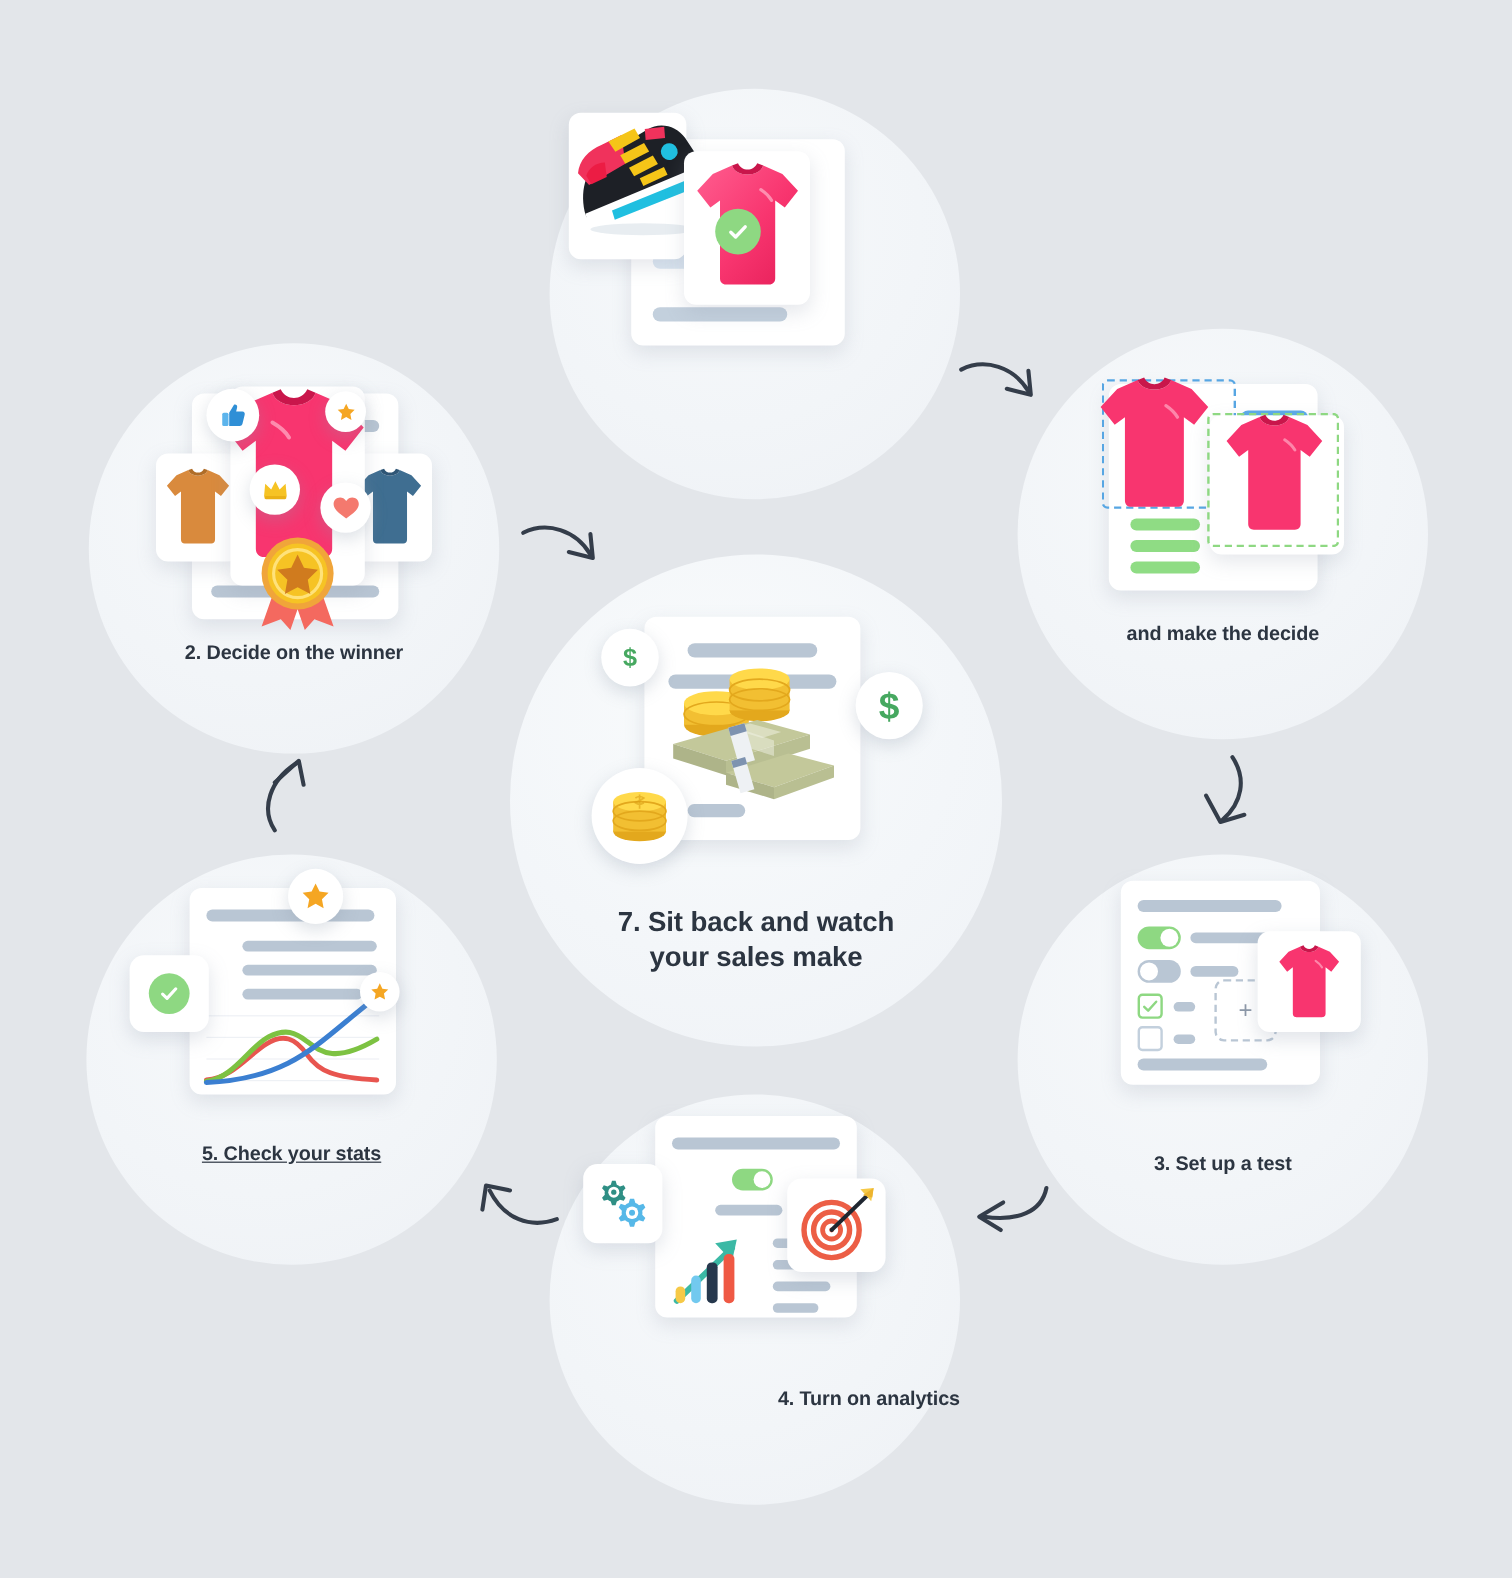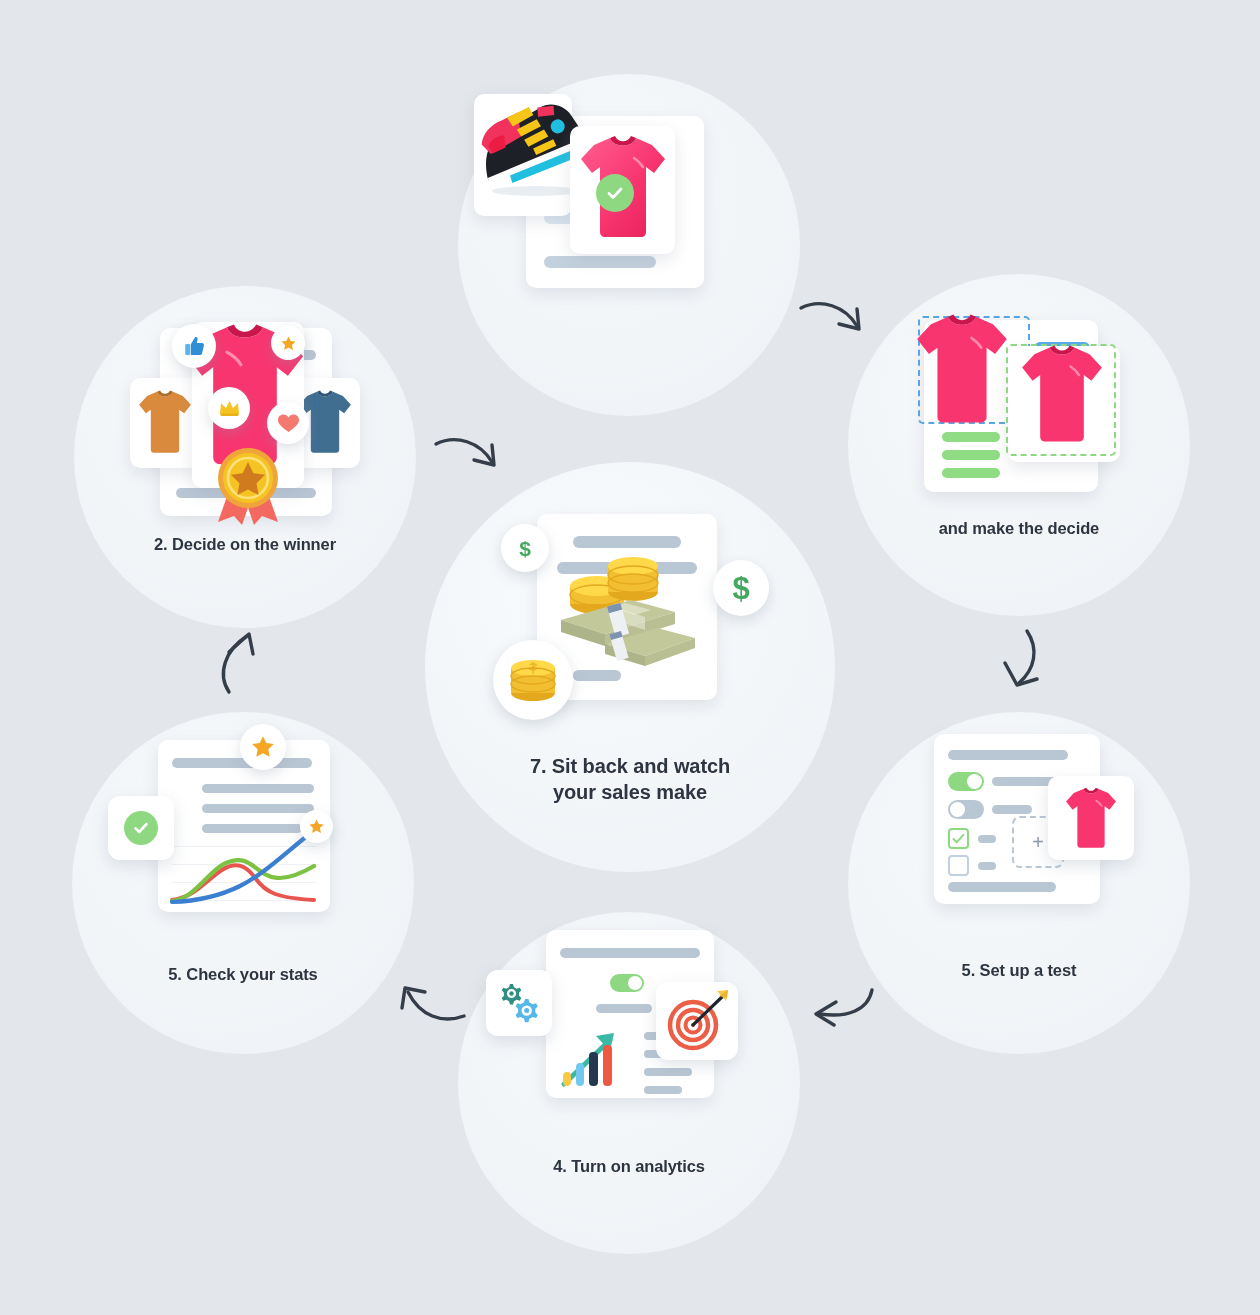--- a/index.html
+++ b/index.html
@@ -213,21 +213,21 @@
           <svg width="56" height="70" viewBox="0 0 94 118">
             <path d="M34 10 L18 17 L5 31 L16 45 L24 39 L24 104 C24 107 26 109 29 109 L65 109 C68 109 70 107 70 104 L70 39 L78 45 L89 31 L76 17 L60 10 C57 20 37 20 34 10 Z" fill="#f8356f"></path>
             <path d="M34 10 C37 20 57 20 60 10 L55 8 C52 15 42 15 39 8 Z" fill="#c9164b"></path>
             <path d="M56 30 q6 4 9 9" stroke="#ffa9c3" stroke-width="3" fill="none" stroke-linecap="round" opacity="0.7"></path>
           </svg>
         </div>
       </div>
     </div>
 
     <div class="caption cap-md" style="top:248px;">
-      <div>5. Set up a test</div>
+      <div>3. Set up a test</div>
     </div>
   </div>
 
   <div class="node" style="left:458px; top:912px; width:342px; height:342px;">
     <div class="art">
 
       <div class="card" style="left:88px; top:18px; width:168px; height:168px;">
         <div class="bar" style="left:14px; top:18px; width:140px; height:10px;"></div>
         <div style="position:absolute; left:64px; top:44px; width:34px; height:18px; border-radius:9px; background:#8ed882;">
           <div style="position:absolute; right:2px; top:2px; width:14px; height:14px; border-radius:50%; background:#fff;"></div>
@@ -275,21 +275,21 @@
             <circle cx="31" cy="37" r="7.5" fill="none" stroke="#ec5e45" stroke-width="4"></circle>
             <circle cx="31" cy="37" r="2" fill="#ec5e45"></circle>
             <path d="M31 37 L62 7" stroke="#1f2630" stroke-width="3.2" stroke-linecap="round"></path>
             <path d="M55 3 L66 2 L64 13 Z" fill="#f6c947"></path>
             <path d="M57 8 L66 2 L65 10 Z" fill="#edb42e"></path>
           </svg>
         </div>
       </div>
     </div>
 
-    <div class="caption cap-md" style="top:244px;">
+    <div class="caption cap-md" style="top:244px;text-align:right;">
       <div>4. Turn on analytics</div>
     </div>
   </div>
 
   <div class="node" style="left:72px; top:712px; width:342px; height:342px;">
     <div class="art">
 
       <div class="card" style="left:86px; top:28px; width:172px; height:172px; overflow:hidden;">
         <div class="bar" style="left:14px; top:18px; width:140px; height:10px;"></div>
         <div class="bar" style="left:44px; top:44px; width:112px; height:9px;"></div>
@@ -323,21 +323,21 @@
         </svg>
       </div>
 
       <div class="bubble" style="left:228px; top:98px; width:33px; height:33px;">
         <svg width="17" height="17" viewBox="0 0 26 26">
           <path d="M13 2.2 L16.3 9 L23.8 10 L18.3 15.3 L19.7 22.8 L13 19.2 L6.3 22.8 L7.7 15.3 L2.2 10 L9.7 9 Z" fill="#f5a623"></path>
         </svg>
       </div>
     </div>
 
-    <div class="caption cap-md" style="top:252px;">
+    <div class="caption cap-md" style="top:240px;text-decoration:underline;">
       <div>5. Check your stats</div>
     </div>
   </div>
 
   <div class="node" style="left:74px; top:286px; width:342px; height:342px;">
     <div class="art">
 
       <div class="card" style="left:86px; top:42px; width:172px; height:188px;">
         <div class="bar" style="left:16px; top:22px; width:140px; height:10px;"></div>
         <div class="bar" style="left:16px; top:160px; width:140px; height:10px;"></div>
@@ -470,21 +470,21 @@
           <ellipse cx="26" cy="37" rx="22" ry="8" fill="#e3a81d"></ellipse>
           <rect x="4" y="12" width="44" height="25" fill="#f2bf32"></rect>
           <ellipse cx="26" cy="12" rx="22" ry="8" fill="#ffd94a"></ellipse>
           <ellipse cx="26" cy="20" rx="22" ry="8" fill="none" stroke="#e3a81d" stroke-width="1.4"></ellipse>
           <ellipse cx="26" cy="28" rx="22" ry="8" fill="none" stroke="#e3a81d" stroke-width="1.4"></ellipse>
           <path d="M26 6 L26 18 M22.5 9 q3.5-2.5 7 0 q-3.5 2.5-7 4 q3.5 2.5 7 0" stroke="#d89c12" stroke-width="1.4" fill="none" opacity="0.6"></path>
         </svg>
       </div>
     </div>
 
-    <div class="caption" style="top:292px; font-size:20px;">
+    <div class="caption" style="top:292px; font-size:23px;">
       <div>7. Sit back and watch</div>
       <div>your sales make</div>
     </div>
   </div>
 
   <div class="arrow" style="left:795px; top:296px; width:80px; height:56px;">
     <svg width="80" height="56" viewBox="0 0 80 56">
       <path d="M6 12 C26 2 50 10 62 30" stroke="#343d4a" stroke-width="3.4" fill="none" stroke-linecap="round"></path>
       <path d="M44 28 L64 33 L62 13" stroke="#343d4a" stroke-width="3.4" fill="none" stroke-linecap="round" stroke-linejoin="round"></path>
     </svg>

